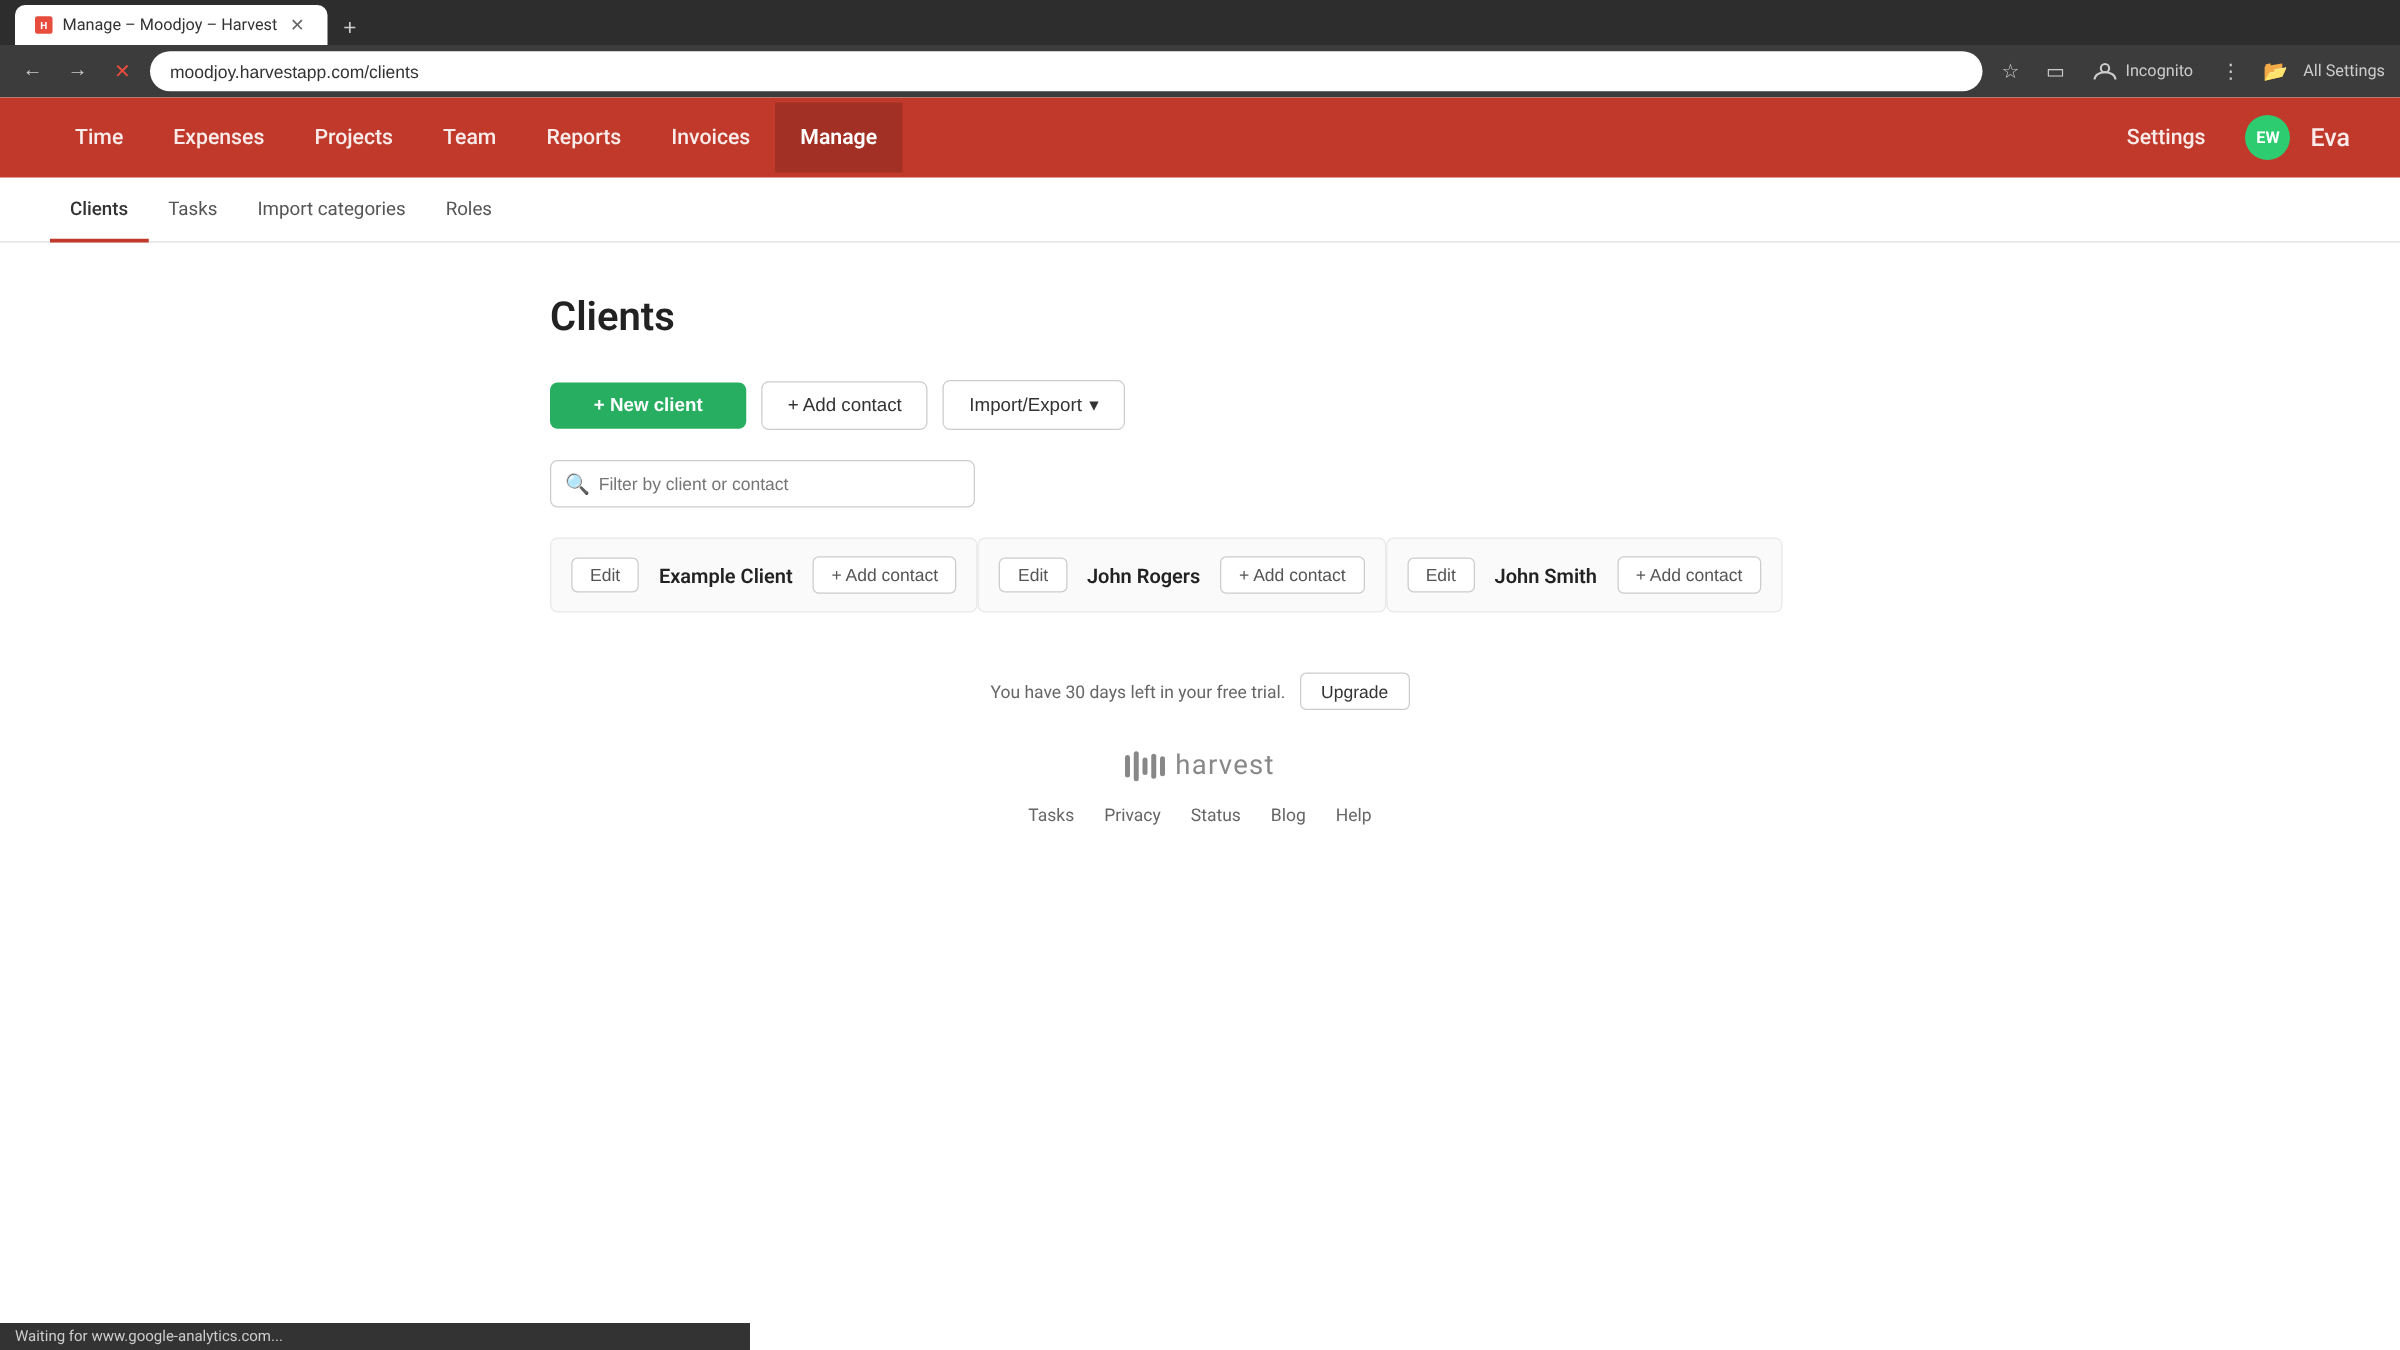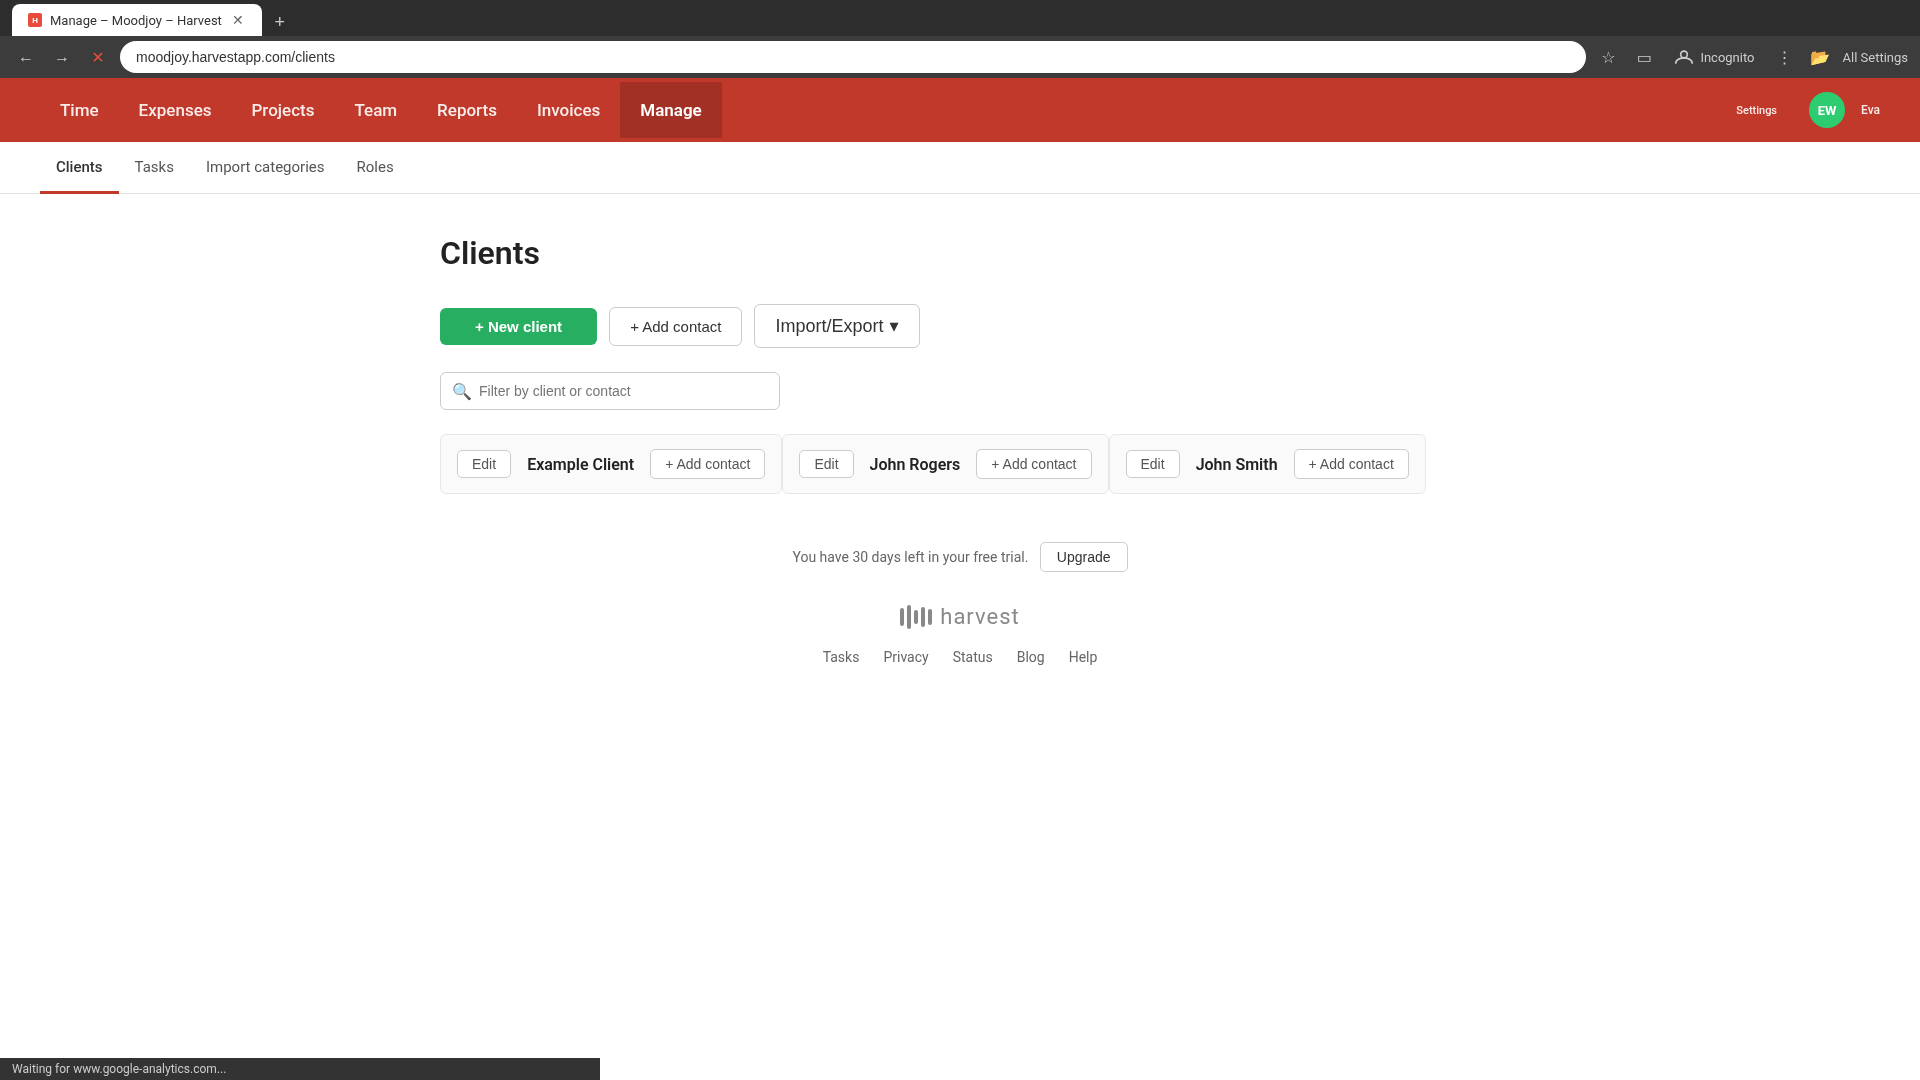--- a/index.html
+++ b/index.html
@@ -23,38 +23,38 @@
 
     
     .app { background: #fff; }
 
     
     .top-nav { background: #c0392b; display: flex; align-items: center; padding: 0 40px; height: 64px; }
     .nav-links { display: flex; align-items: center; gap: 0; flex: 1; }
     .nav-link { color: rgba(255,255,255,0.9); font-size: 17px; font-weight: 500; text-decoration: none; padding: 0 20px; height: 56px; display: flex; align-items: center; cursor: pointer; transition: background 0.15s; }
     .nav-link.active { background: rgba(0,0,0,0.15); color: #fff; font-weight: 600; }
     .nav-right { display: flex; align-items: center; gap: 16px; margin-left: auto; }
-    .settings-link { color: rgba(255,255,255,0.9); font-size: 11px; font-weight: 500; cursor: pointer; padding: 0 16px; height: 64px; display: flex; align-items: center; }
+    .settings-link { color: rgba(255,255,255,0.9); font-size: 17px; font-weight: 500; cursor: pointer; padding: 0 16px; height: 64px; display: flex; align-items: center; }
     .user-avatar { width: 36px; height: 36px; background: #2ecc71; border-radius: 50%; display: flex; align-items: center; justify-content: center; color: #fff; font-size: 13px; font-weight: 700; cursor: pointer; }
-    .user-name { color: rgba(255,255,255,0.9); font-size: 12px; font-weight: 500; cursor: pointer; text-align: right; }
+    .user-name { color: rgba(255,255,255,0.9); font-size: 20px; font-weight: 500; cursor: pointer; text-align: right; }
 
     
     .sub-nav { border-bottom: 1px solid #e0e0e0; padding: 0 40px; display: flex; align-items: center; height: 52px; }
     .sub-nav-link { font-size: 15px; color: #555; padding: 0 16px; height: 52px; display: flex; align-items: center; cursor: pointer; border-bottom: 3px solid transparent; margin-bottom: -1px; text-decoration: none; }
     .sub-nav-link.active { color: #333; border-bottom-color: #c0392b; font-weight: 500; }
 
     
     .main-content { padding: 40px 80px; max-width: 1200px; margin: 0 auto; }
     .page-title { font-size: 32px; font-weight: 600; color: #222; margin-bottom: 32px; }
 
     
     .action-bar { display: flex; align-items: center; gap: 12px; margin-bottom: 24px; }
     .btn-new-client { background: #27ae60; color: #fff; border: none; border-radius: 6px; padding: 10px 35px; font-size: 15px; font-weight: 600; cursor: pointer; display: flex; align-items: center; gap: 6px; }
     .btn-add-contact { background: #fff; color: #333; border: 1.5px solid #ccc; border-radius: 6px; padding: 10px 20px; font-size: 15px; font-weight: 500; cursor: pointer; display: flex; align-items: center; gap: 6px; }
-    .btn-import-export { background: #fff; color: #333; border: 1.5px solid #ccc; border-radius: 6px; padding: 10px 20px; font-size: 18px; font-weight: 500; cursor: pointer; display: flex; align-items: center; gap: 6px; }
+    .btn-import-export { background: #fff; color: #333; border: 1.5px solid #ccc; border-radius: 6px; padding: 10px 20px; font-size: 15px; font-weight: 500; cursor: pointer; display: flex; align-items: center; gap: 6px; }
 
     
     .search-container { position: relative; margin-bottom: 24px; width: 340px; }
     .search-icon-wrap { position: absolute; left: 12px; top: 50%; transform: translateY(-50%); color: #888; font-size: 16px; }
     .search-input { width: 100%; border: 1.5px solid #ccc; border-radius: 6px; padding: 10px 12px 10px 38px; font-size: 14px; color: #555; background: #fff; outline: none; }
 
     
     .client-list { display: flex; flex-direction: row; gap: 0; }
     .client-row { display: flex; align-items: center; padding: 14px 16px; border: 1px solid #e8e8e8; border-radius: 6px; margin-bottom: 8px; background: #fafafa; gap: 16px; }
     .btn-edit { background: #fff; color: #555; border: 1.5px solid #ccc; border-radius: 5px; padding: 5px 14px; font-size: 14px; cursor: pointer; font-weight: 500; }

